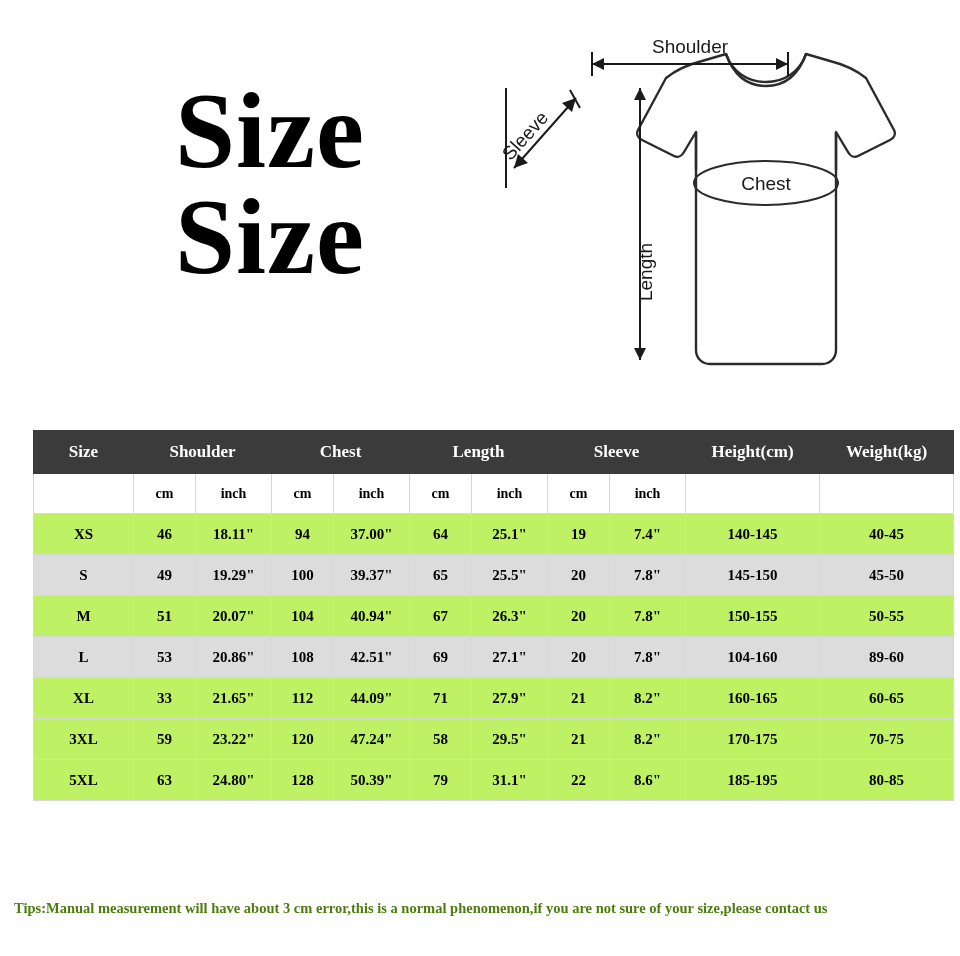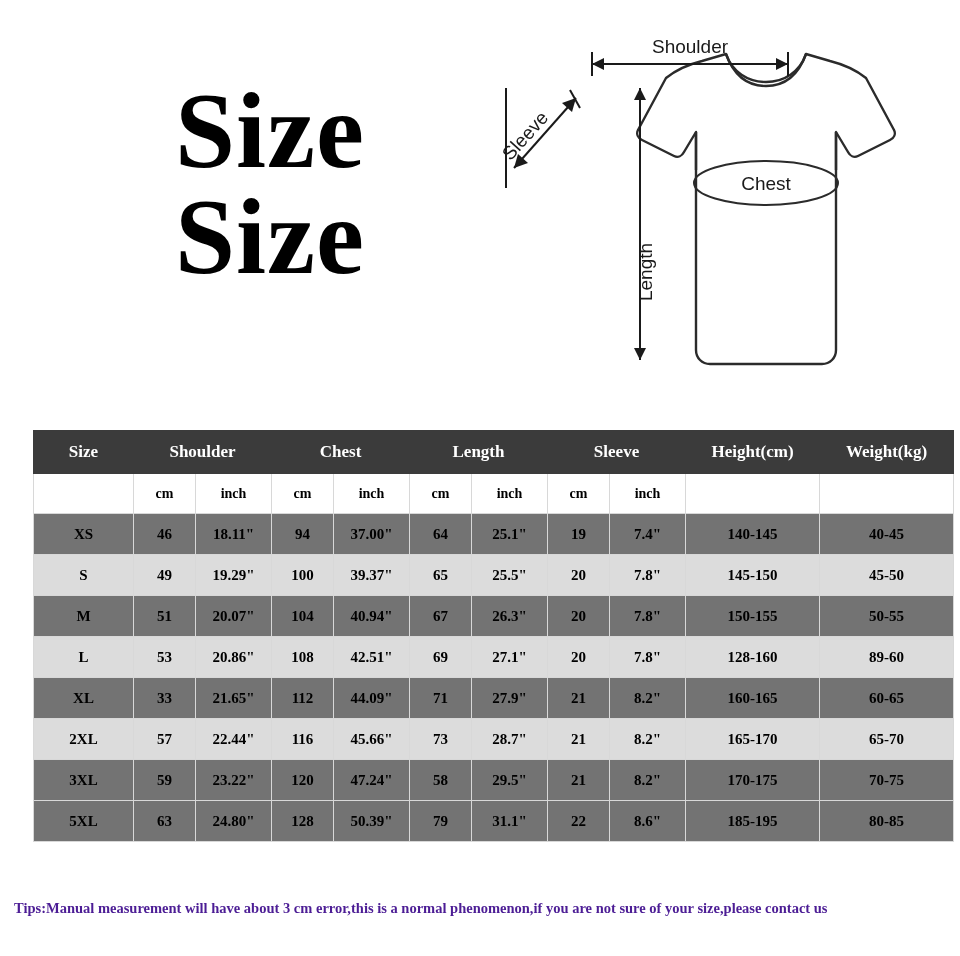--- a/index.html
+++ b/index.html
@@ -72,21 +72,21 @@
     height: 42px;
     border: 1px solid #3b3b3b;
   }
   table.size-table tbody tr.units td {
     background: #ffffff;
     font-size: 14px;
     height: 39px;
     margin-top: 40px;
   }
   table.size-table tbody tr.odd td {
-    background: #737373;
+    background: #bef264;
     text-align: center;
   }
   table.size-table tbody tr.even td {
     background: #dcdcdc;
   }
 
   
   col.c-size   { width: 100px; }
   col.c-sub    { width: 62px; }
   col.c-subw   { width: 76px; }
@@ -95,21 +95,21 @@
 
   
   #tips {
     position: absolute;
     left: 14px;
     top: 900px;
     width: 940px;
     font-family: "Liberation Serif", serif;
     font-weight: bold;
     font-size: 14.5px;
-    color: #4c1d95;
+    color: #4d7c0f;
     white-space: nowrap;
   }
 
   
   .ill-label {
     font-family: "Liberation Sans", sans-serif;
     font-size: 19px;
     fill: #1a1a1a;
   }
 </style>
@@ -271,51 +271,38 @@
       <tr class="even">
         <td>L</td>
         <td>53</td>
         <td>20.86"</td>
         <td>108</td>
         <td>42.51"</td>
         <td>69</td>
         <td>27.1"</td>
         <td>20</td>
         <td>7.8"</td>
-        <td>128-160</td>
+        <td>104-160</td>
         <td>89-60</td>
       </tr>
 
       <tr class="odd">
         <td>XL</td>
         <td>33</td>
         <td>21.65"</td>
         <td>112</td>
         <td>44.09"</td>
         <td>71</td>
         <td>27.9"</td>
         <td>21</td>
         <td>8.2"</td>
         <td>160-165</td>
         <td>60-65</td>
       </tr>
 
-      <tr class="even">
-        <td>2XL</td>
-        <td>57</td>
-        <td>22.44"</td>
-        <td>116</td>
-        <td>45.66"</td>
-        <td>73</td>
-        <td>28.7"</td>
-        <td>21</td>
-        <td>8.2"</td>
-        <td>165-170</td>
-        <td>65-70</td>
-      </tr>
 
       <tr class="odd">
         <td>3XL</td>
         <td>59</td>
         <td>23.22"</td>
         <td>120</td>
         <td>47.24"</td>
         <td>58</td>
         <td>29.5"</td>
         <td>21</td>

